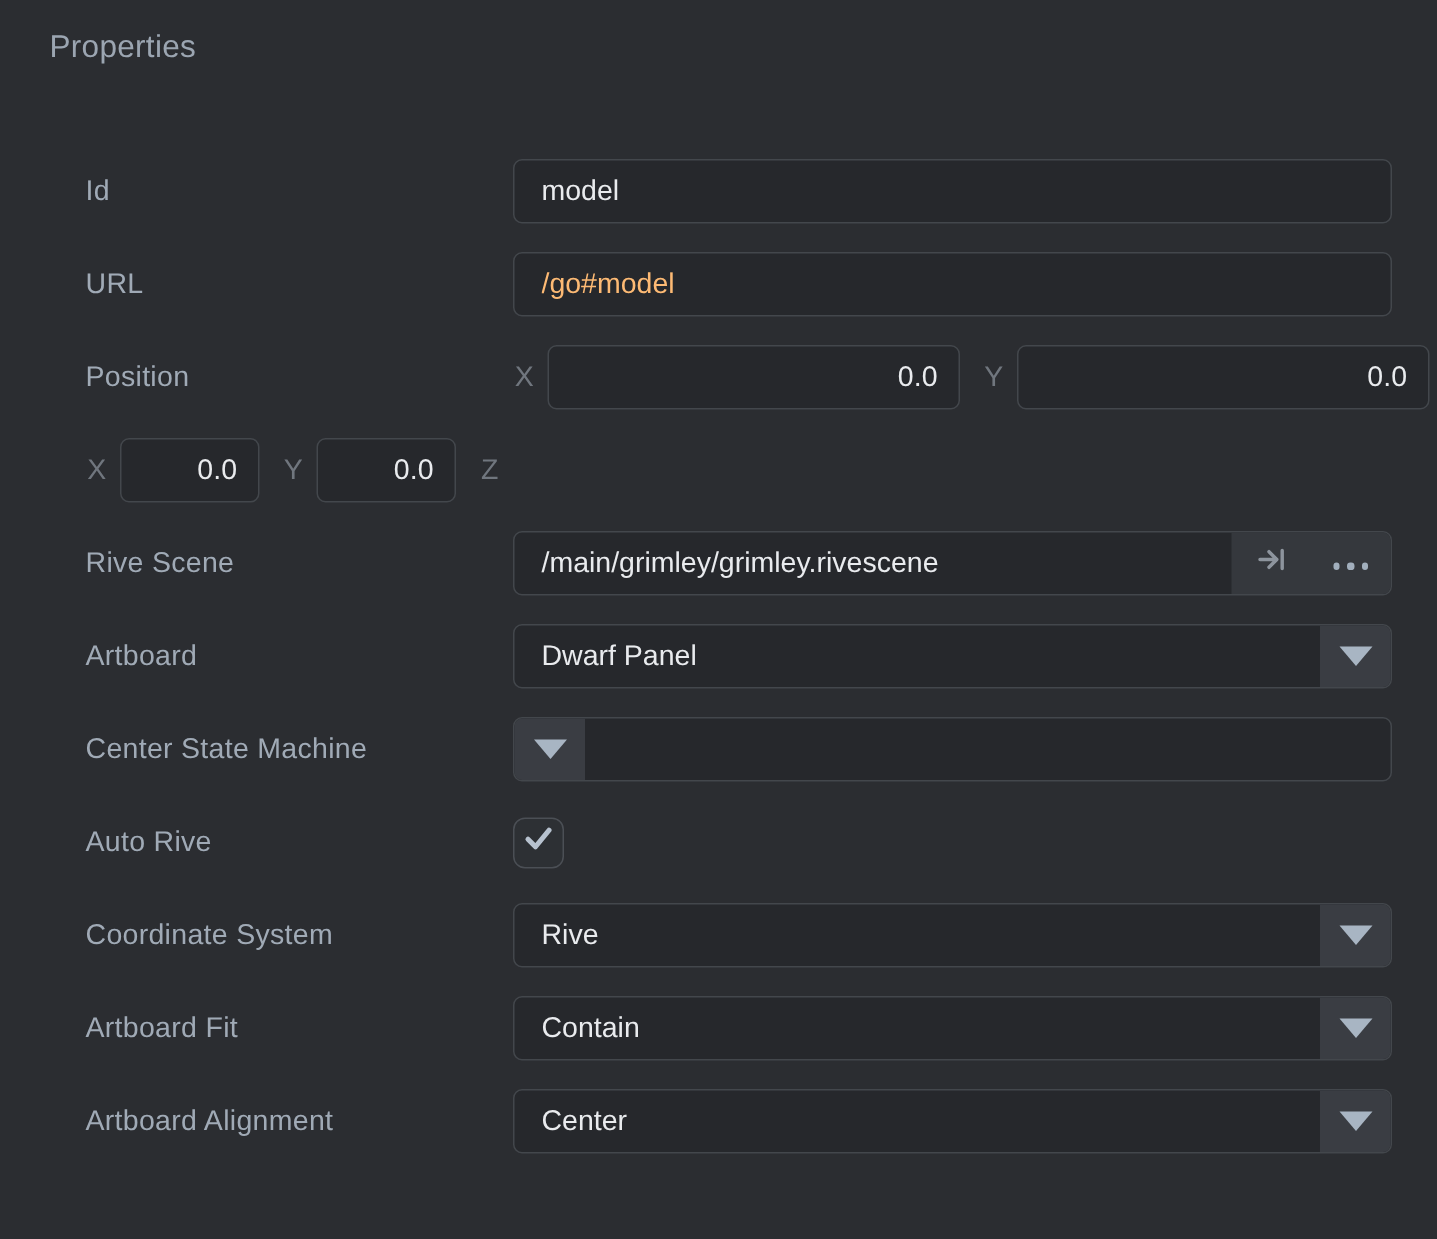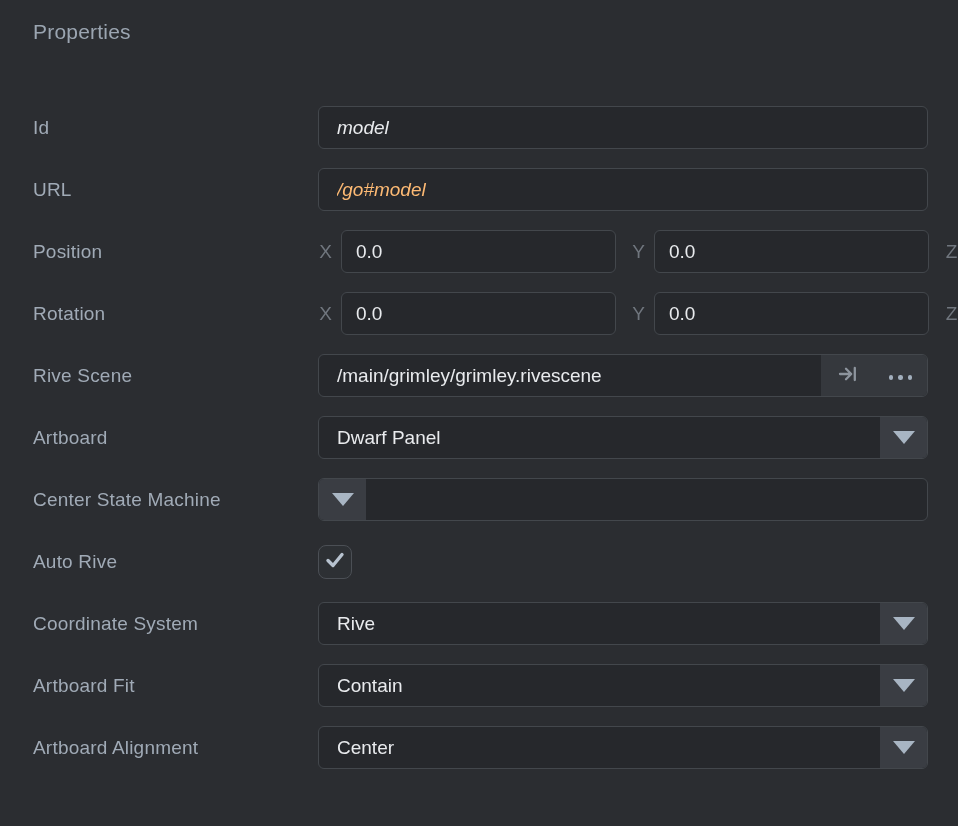--- a/index.html
+++ b/index.html
@@ -18,38 +18,38 @@
     color: #9ba5b1;
     letter-spacing: 0.2px;
   }
   .form { margin-top: 62px; }
   .row {
     display: grid;
     grid-template-columns: 285px 1fr;
     align-items: center;
     height: 43px;
     margin-bottom: 19px;
+    margin-left: 24px;
   }
   .label {
     font-size: 19px;
     color: #a0aab6;
     letter-spacing: 0.2px;
   }
   
   .text-input {
     width: 100%; height: 43px;
     background: #26282c;
     border: 1px solid #43474c;
     border-radius: 6px;
     color: #e9ebee;
     font-family: "Liberation Sans", sans-serif;
     font-size: 19px;
     padding: 0 18px;
     outline: none;
-    font-style: italic;
   }
   .text-input.muted { color: #fdba74; }
   
   .vector-control { display: flex; align-items: center; }
   .axis-letter {
     width: 15px;
     text-align: center;
     color: #70767e;
     font-size: 19px;
     margin-right: 8px;
@@ -58,20 +58,21 @@
   .vector-control .num-input {
     flex: 1 1 0;
     min-width: 0;
     height: 43px;
     background: #26282c;
     border: 1px solid #43474c;
     border-radius: 6px;
     color: #e9ebee;
     font-family: "Liberation Sans", sans-serif;
     font-size: 19px;
+    text-align: right;
     padding: 0 14px;
     outline: none;
   }
   .vector-control .group-gap { width: 15px; flex: 0 0 auto; }
   
   .resource-control {
     display: flex;
     height: 43px;
     border: 1px solid #43474c;
     border-radius: 6px;
@@ -176,21 +177,20 @@
         <span class="group-gap"></span>
         <span class="axis-letter">Y</span>
         <input class="num-input" type="text" value="0.0" style="">
         <span class="group-gap"></span>
         <span class="axis-letter">Z</span>
 
       </div>
     </div>
 
     <div class="row">
-      <div class="label">Rotation</div>
       <div class="vector-control">
         <span class="axis-letter">X</span>
         <input class="num-input" type="text" value="0.0" style="">
         <span class="group-gap"></span>
         <span class="axis-letter">Y</span>
         <input class="num-input" type="text" value="0.0" style="">
         <span class="group-gap"></span>
         <span class="axis-letter">Z</span>
 
       </div>

